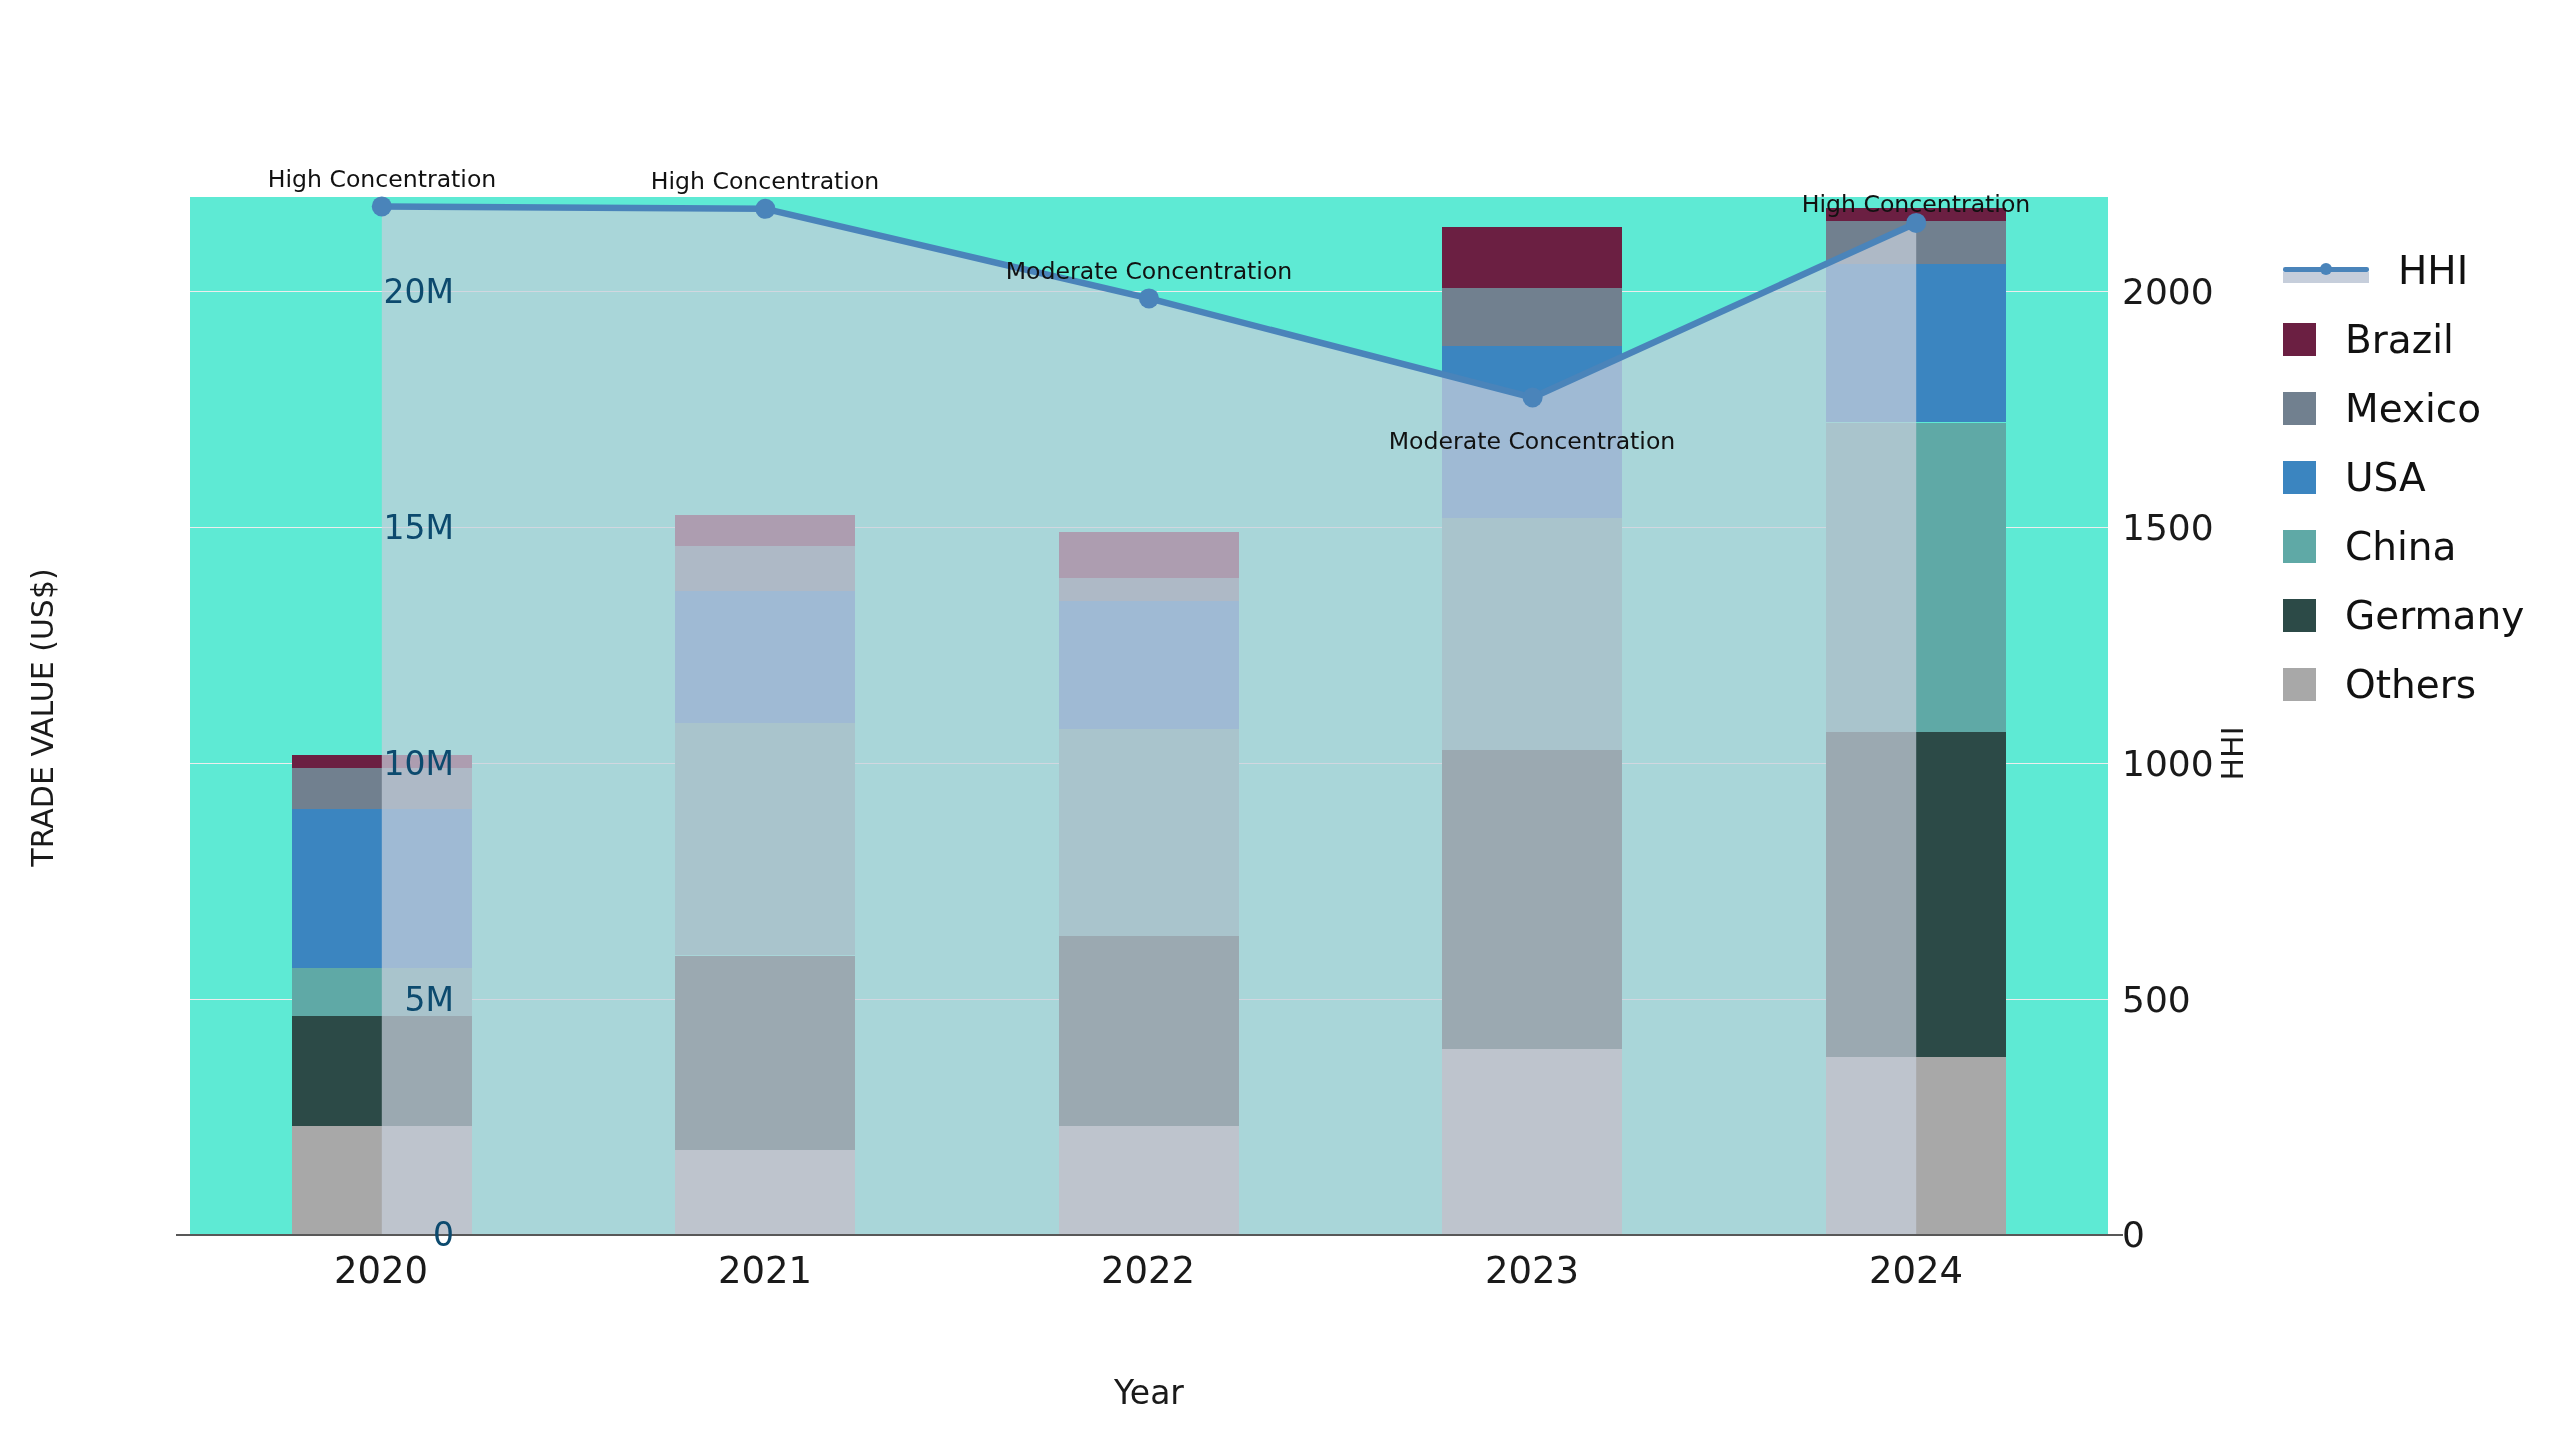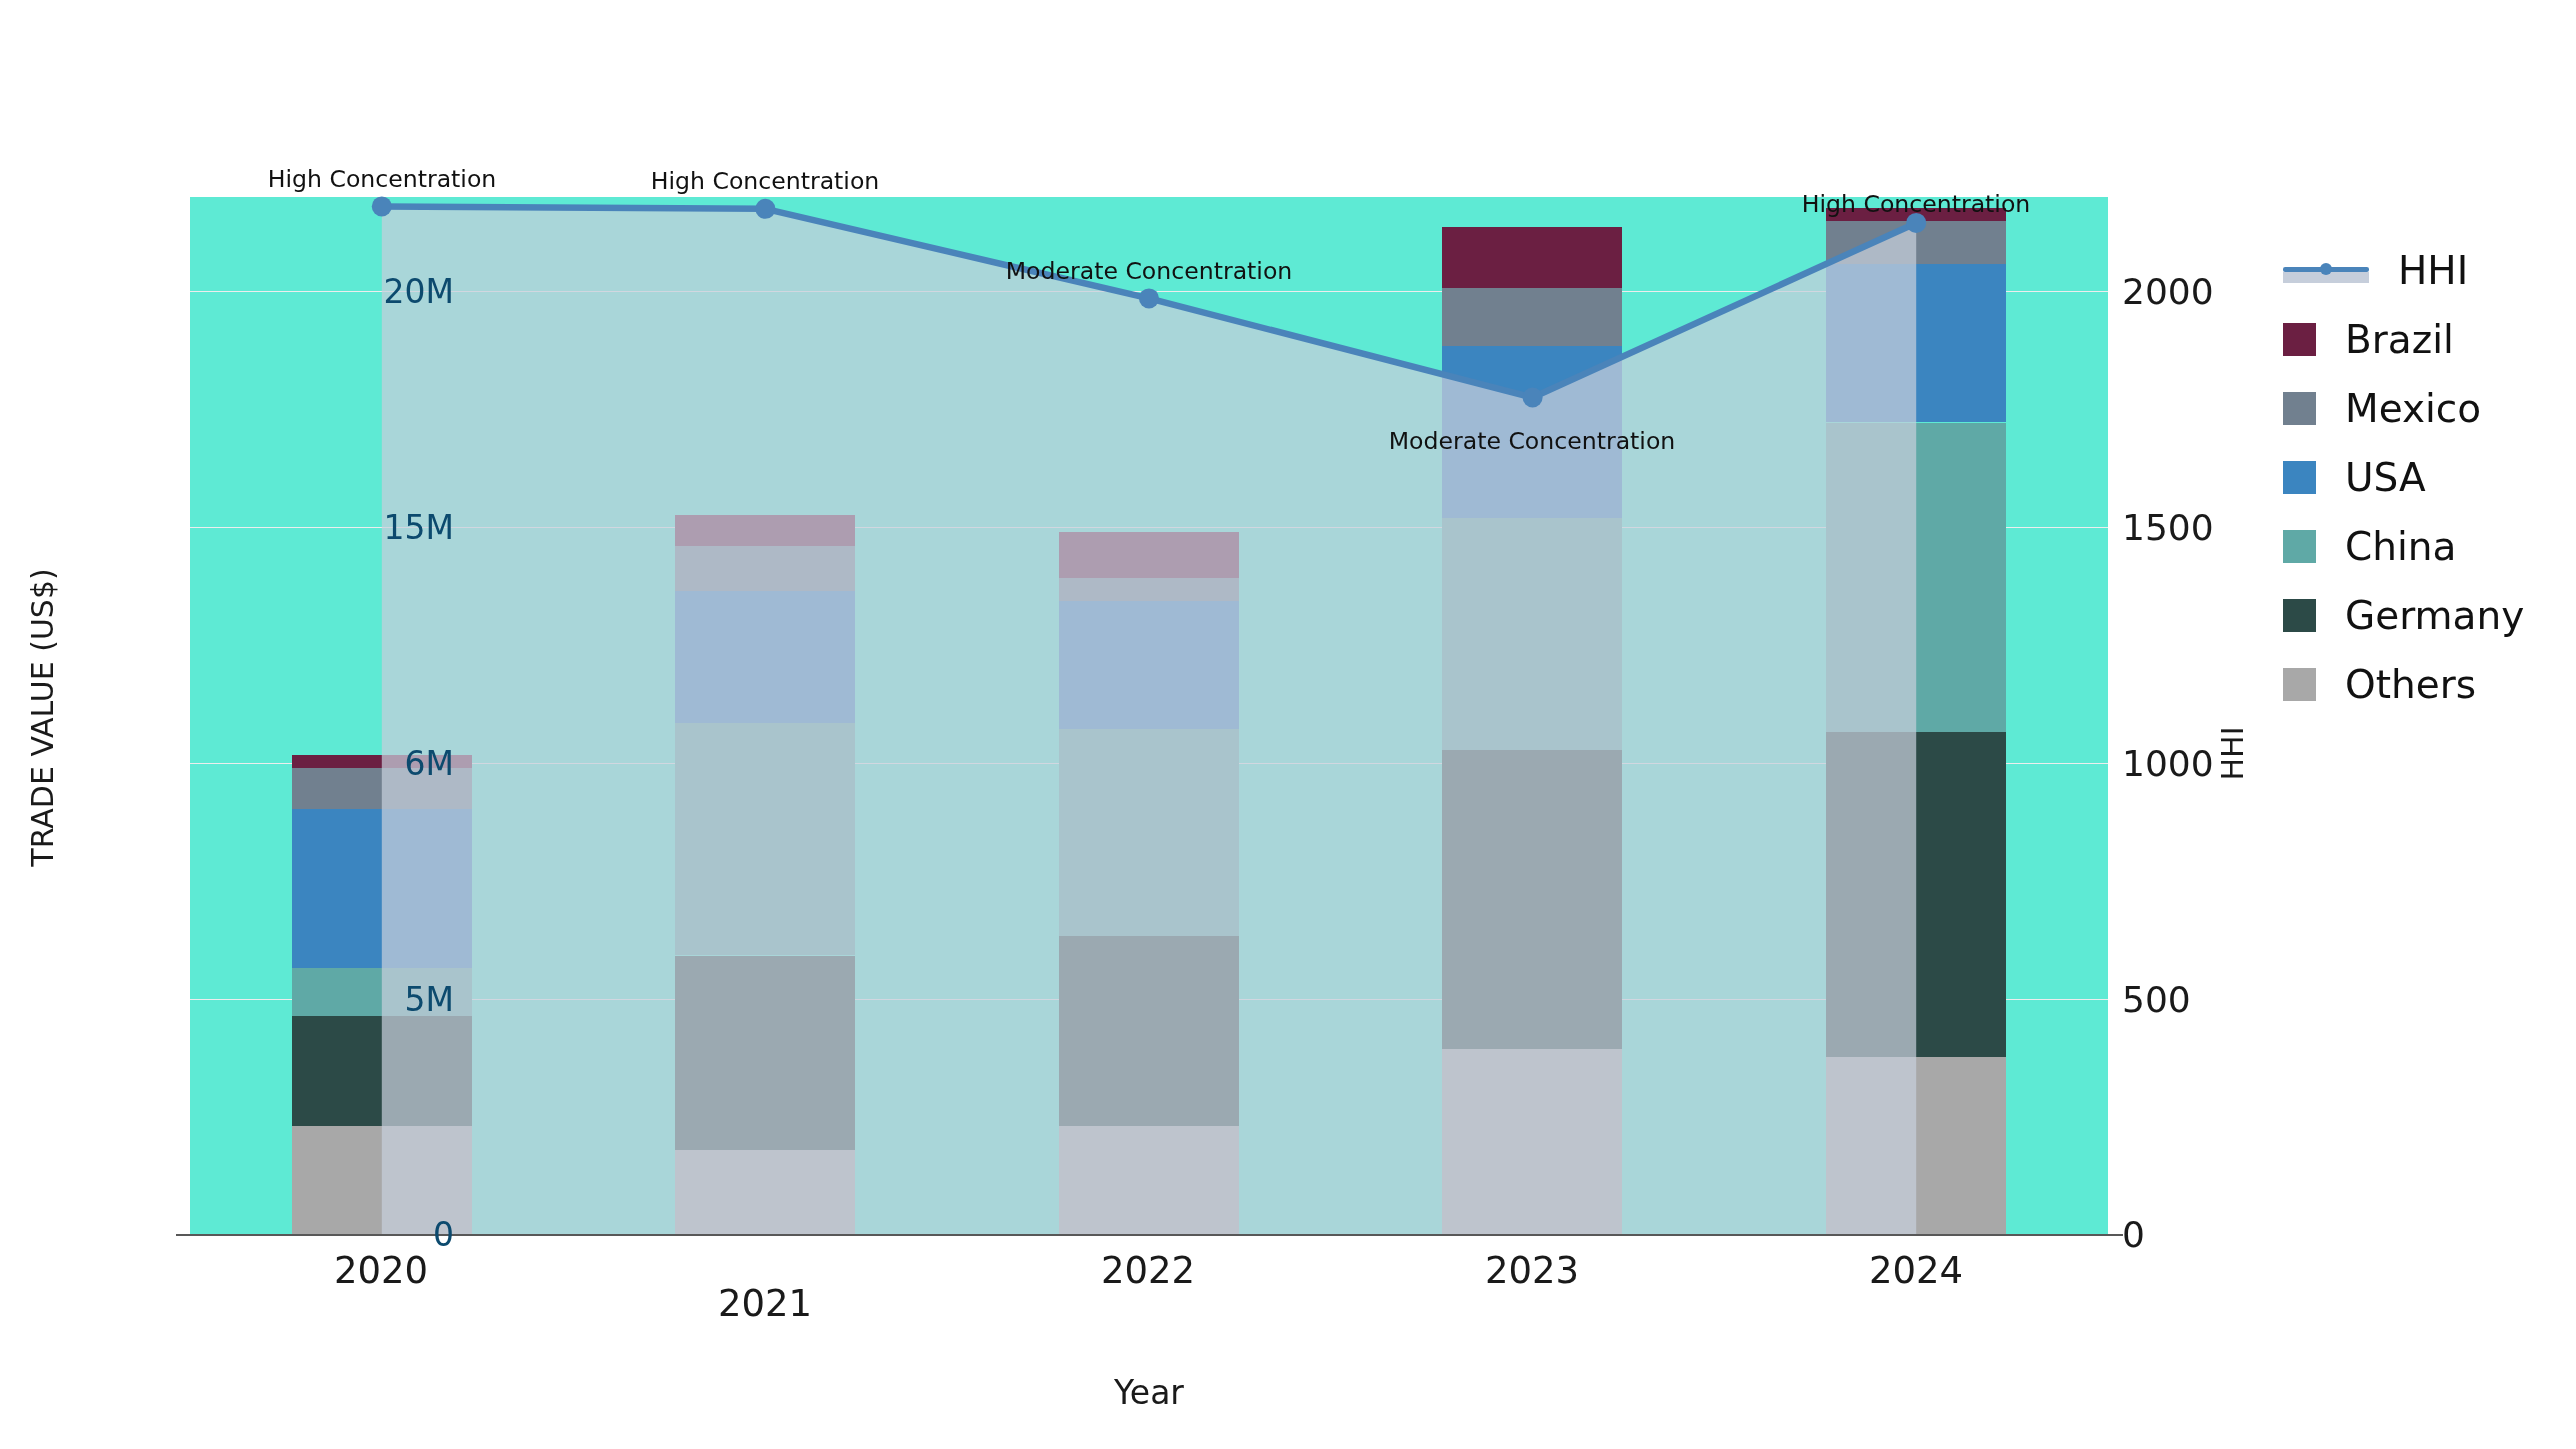--- a/index.html
+++ b/index.html
@@ -137,34 +137,34 @@
         <div class="hhi-label" style="left: 959px; top: 60px;">Moderate Concentration</div>
         <div class="hhi-label" style="left: 1342px; top: 230px;">Moderate Concentration</div>
         <div class="hhi-label" style="left: 1726px; top: -7px;">High Concentration</div>
       </div>
     <div class="axis-baseline"></div>
   </div>
 
   <div id="ytick-layer">
       <div class="ytick" style="top: 1234px;">0</div>
       <div class="ytick" style="top: 999px;">5M</div>
-      <div class="ytick" style="top: 763px;">6M</div>
+      <div class="ytick" style="top: 763px;">10M</div>
       <div class="ytick" style="top: 527px;">15M</div>
       <div class="ytick" style="top: 291px;">20M</div>
     </div>
   <div id="ytick-right-layer">
       <div class="ytick-right" style="top: 1234px;">0</div>
       <div class="ytick-right" style="top: 999px;">500</div>
       <div class="ytick-right" style="top: 763px;">1000</div>
       <div class="ytick-right" style="top: 527px;">1500</div>
       <div class="ytick-right" style="top: 291px;">2000</div>
     </div>
   <div id="xtick-layer">
       <div class="xtick" style="left: 381px;">2020</div>
-      <div class="xtick" style="left: 765px; margin-top: 33px;">2021</div>
+      <div class="xtick" style="left: 765px;">2021</div>
       <div class="xtick" style="left: 1148px;">2022</div>
       <div class="xtick" style="left: 1532px;">2023</div>
       <div class="xtick" style="left: 1916px;">2024</div>
     </div>
 
   <div class="legend" id="legend">
       <div class="legend-row">
         <div class="swatch-line">
           <div class="fill"></div>
           <div class="ln"></div>

